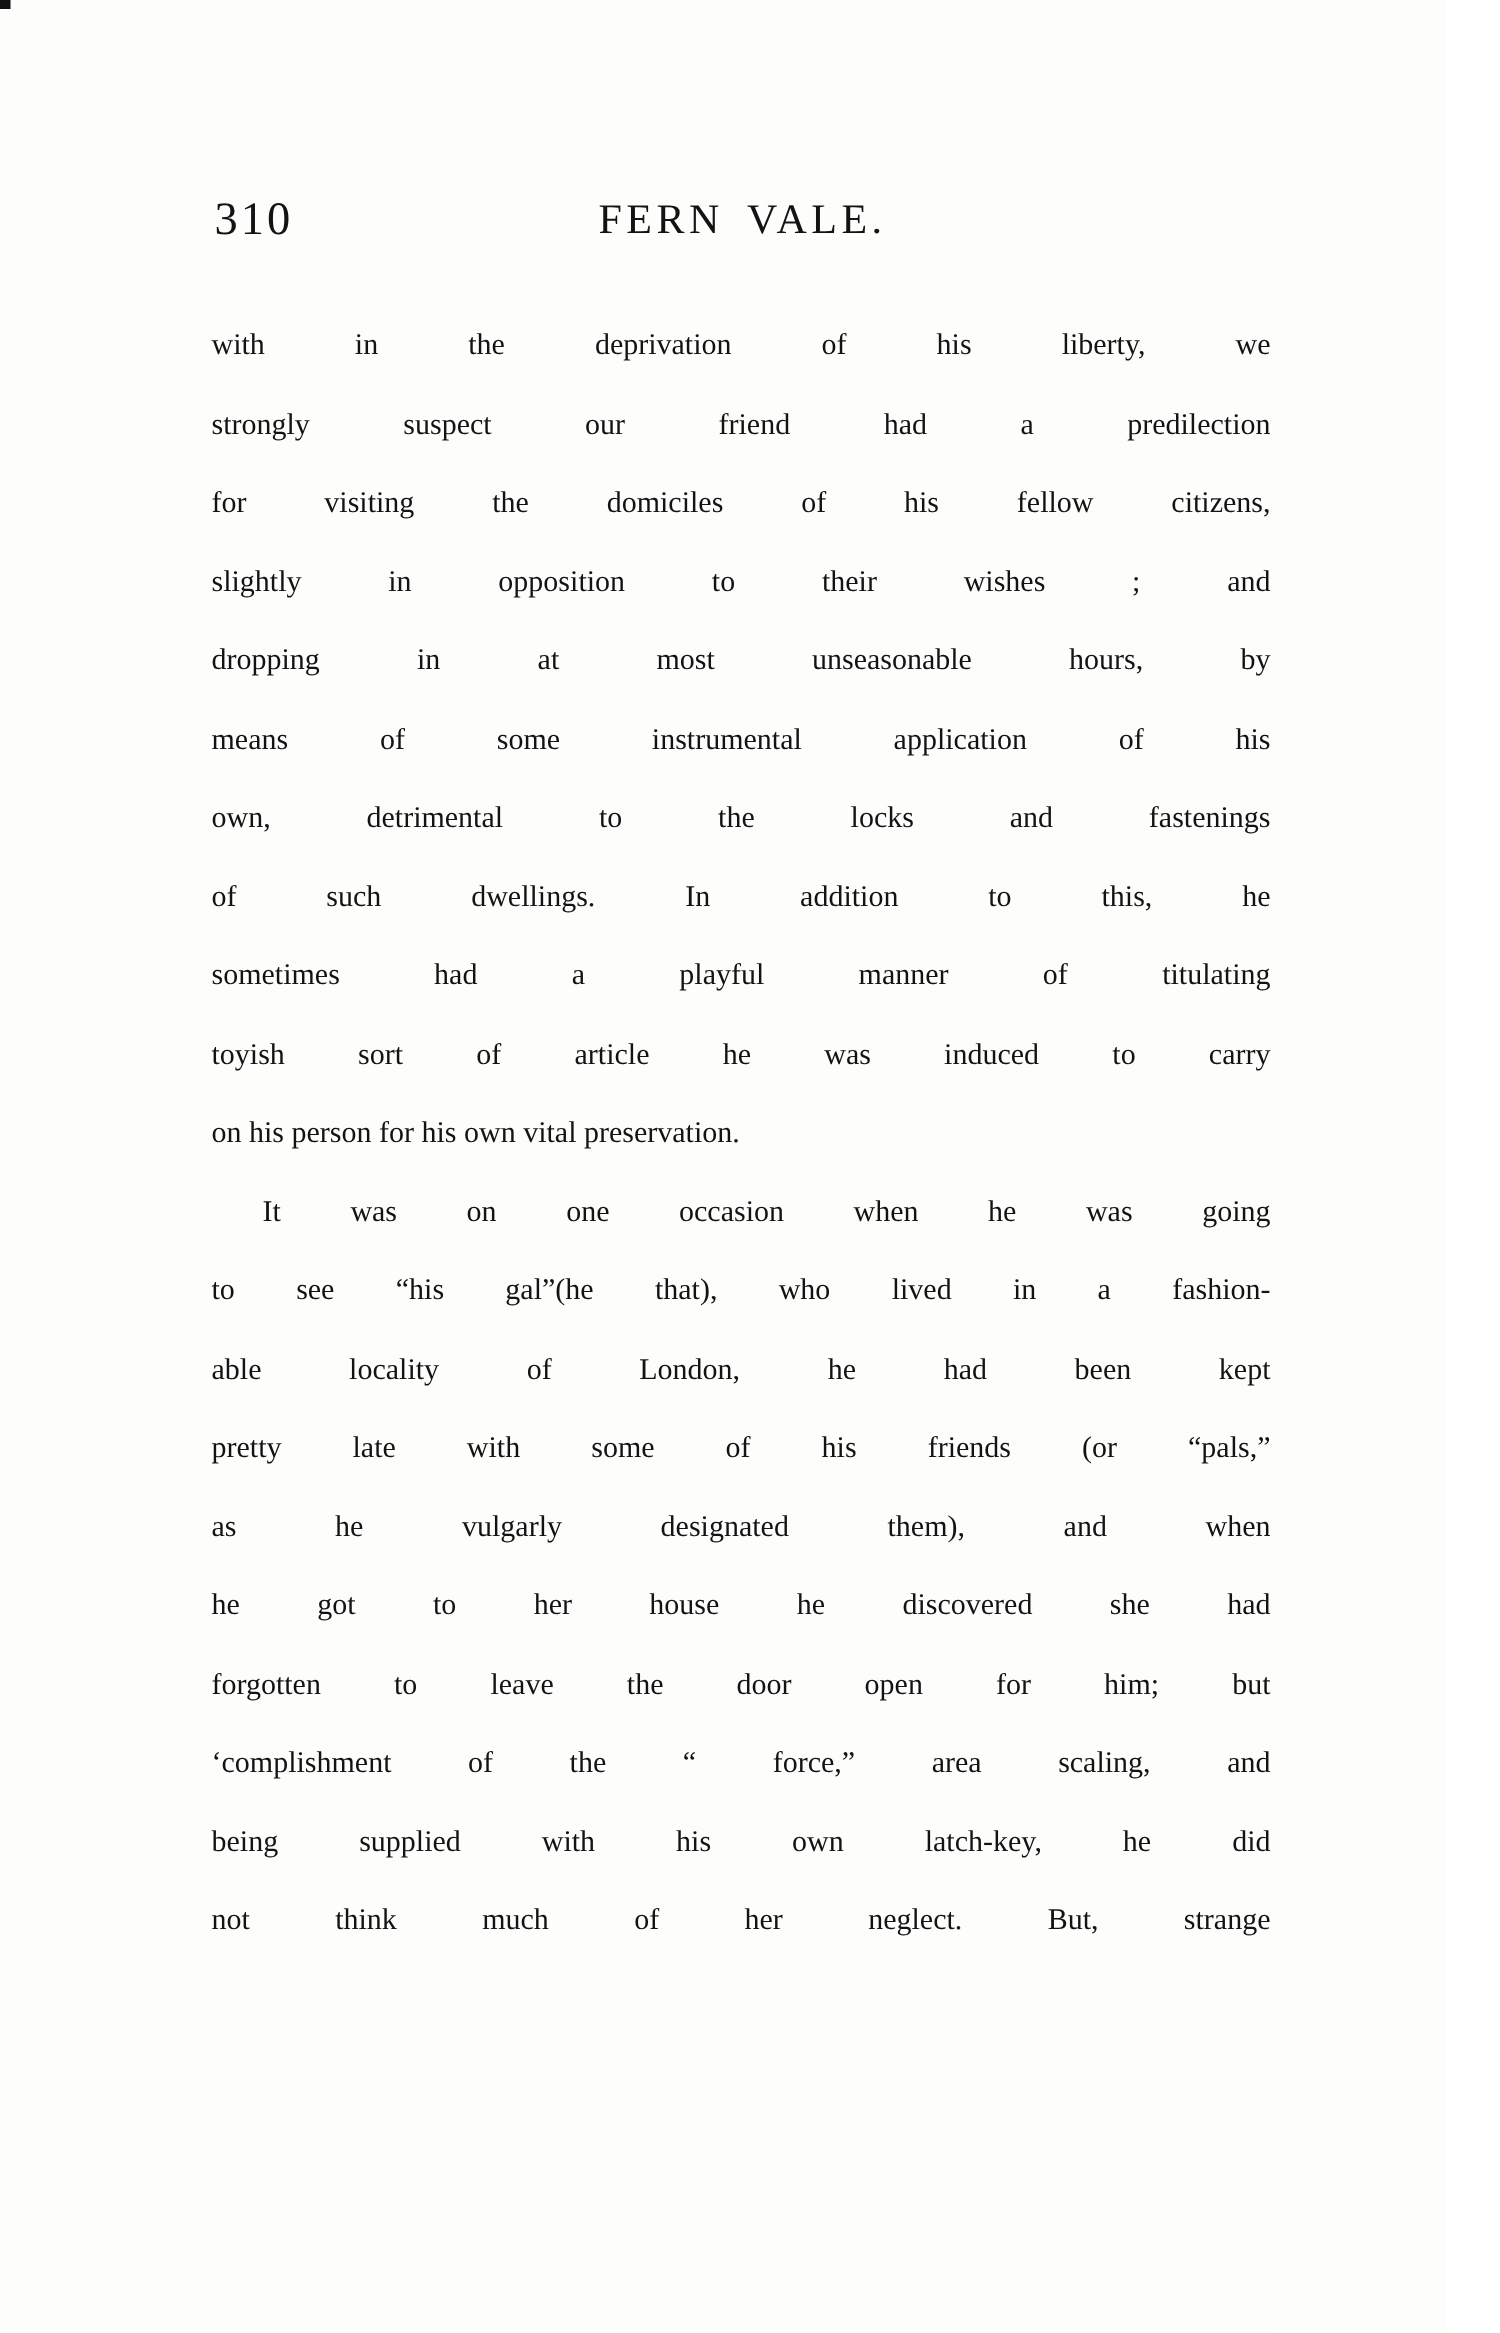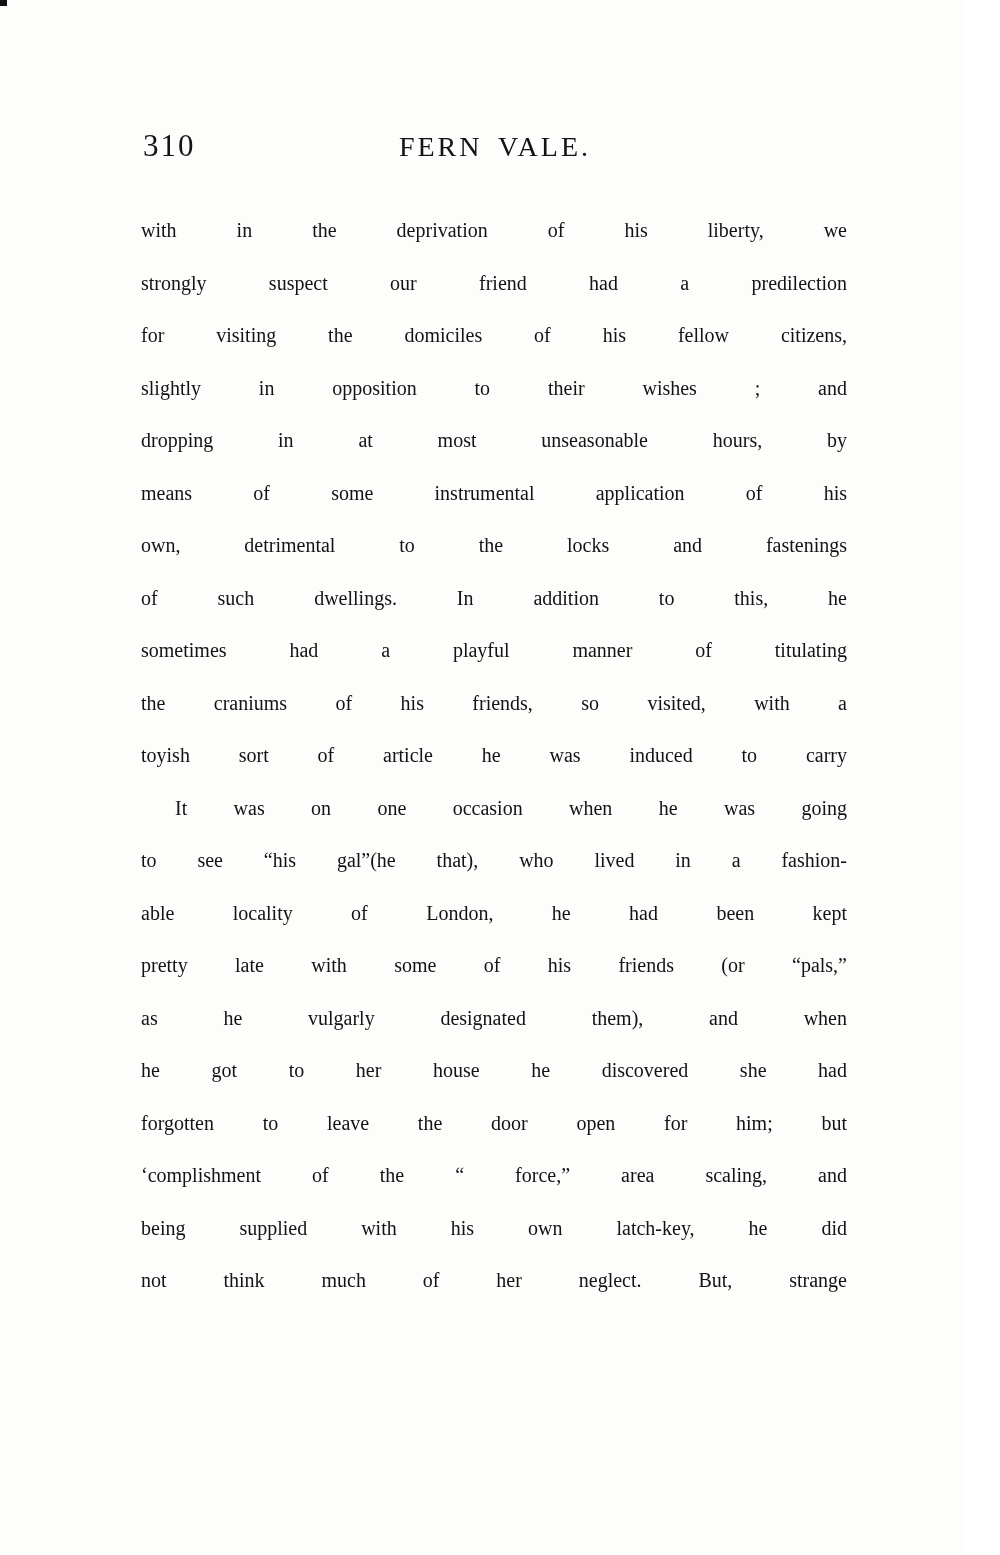--- a/index.html
+++ b/index.html
@@ -89,22 +89,22 @@
   <div class="body-text">
       <div class="line">with in the deprivation of his liberty, we</div>
       <div class="line">strongly suspect our friend had a predilection</div>
       <div class="line">for visiting the domiciles of his fellow citizens,</div>
       <div class="line">slightly in opposition to their wishes ; and</div>
       <div class="line">dropping in at most unseasonable hours, by</div>
       <div class="line">means of some instrumental application of his</div>
       <div class="line">own, detrimental to the locks and fastenings</div>
       <div class="line">of such dwellings.  In addition to this, he</div>
       <div class="line">sometimes had a playful manner of titulating</div>
-      <div class="line">the craniums of his friends, so visited, with a</div>
       <div class="line">toyish sort of article he was induced to carry</div>
+      <div class="line no-just">on his person for his own vital preservation.</div>
       <div class="line indent">It was on one occasion when he was going</div>
       <div class="line">to see “his gal”(he that), who lived in a fashion-</div>
       <div class="line">able locality of London, he had been kept</div>
       <div class="line">pretty late with some of his friends (or “pals,”</div>
       <div class="line">as he vulgarly designated them), and when</div>
       <div class="line">he got to her house he discovered she had</div>
       <div class="line">forgotten to leave the door open for him; but</div>
       <div class="line">‘complishment of the “ force,” area scaling, and</div>
       <div class="line">being supplied with his own latch-key, he did</div>
       <div class="line">not think much of her neglect.  But, strange</div>

